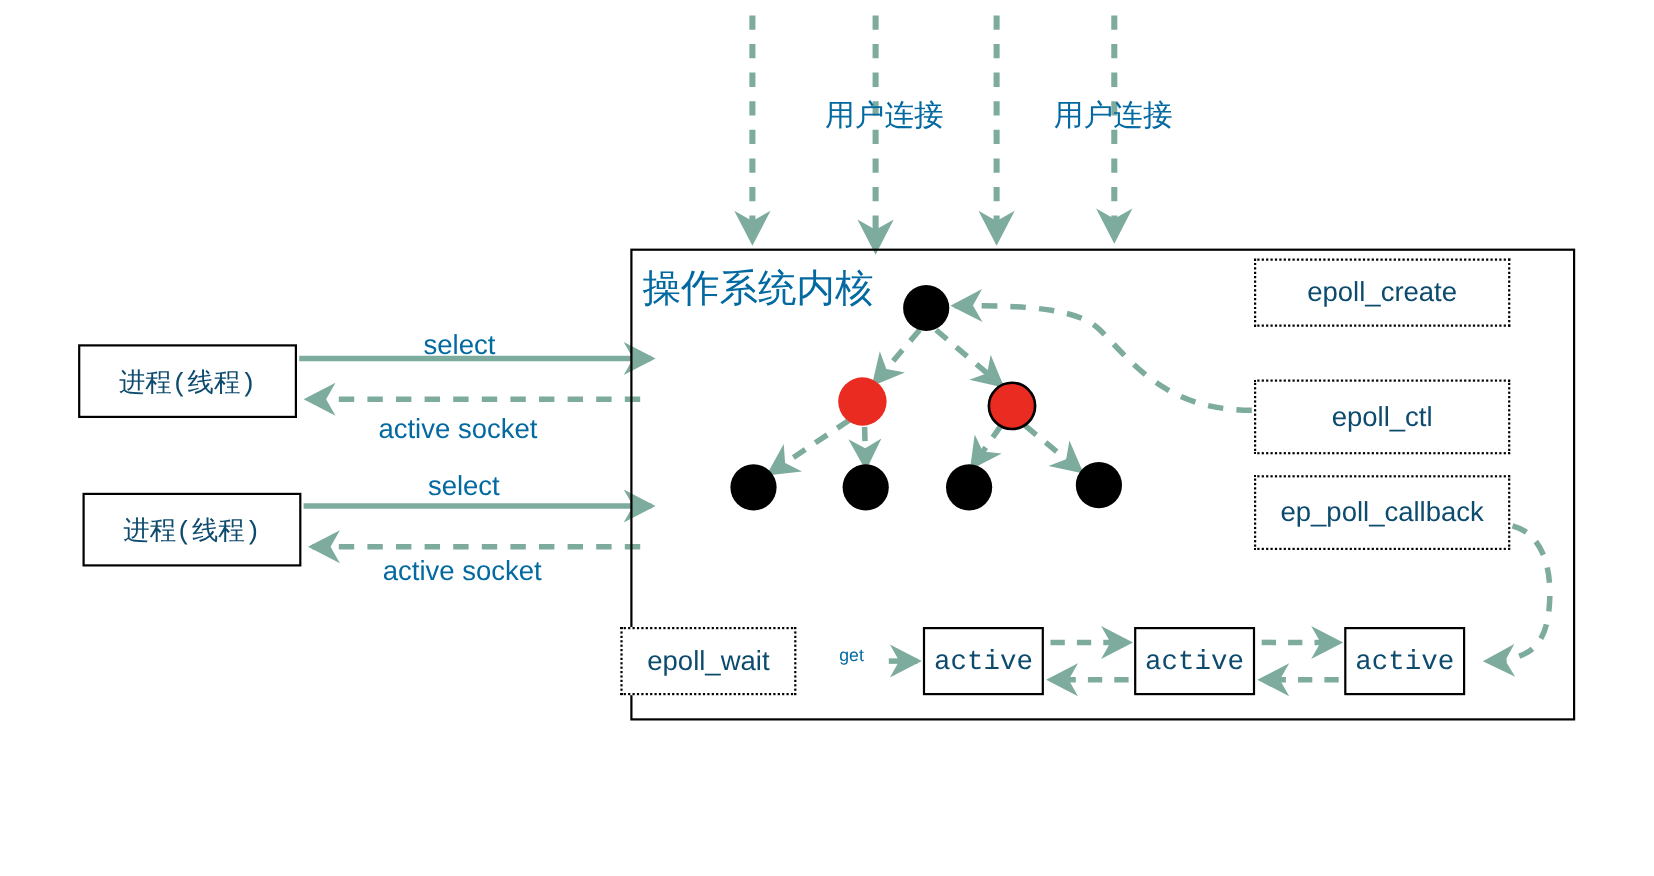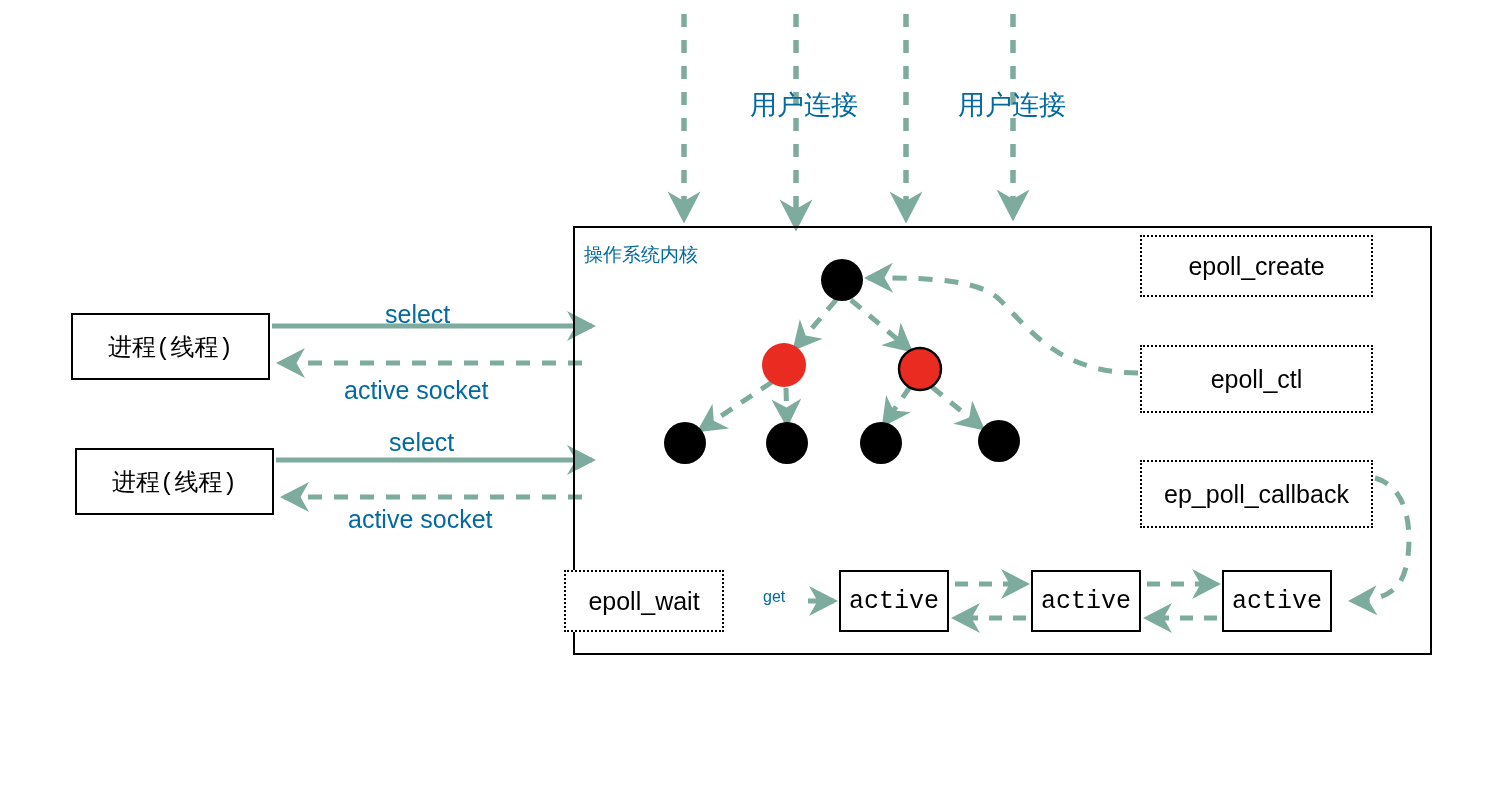--- a/index.html
+++ b/index.html
@@ -26,21 +26,21 @@
     position: absolute;
     color: #0369a1;
     white-space: nowrap;
     line-height: 1;
   }
   .boxlabel {
     position: absolute;
     display: flex;
     align-items: center;
     justify-content: center;
-    color: #000000;
+    color: #0c4a6e;
     white-space: nowrap;
     box-sizing: border-box;
   }
   .solidbox {
     border: 2.2px solid #000000;
     background: #ffffff;
     font-family: Liberation Mono, monospace;
   }
   .dottedbox {
     border: 2.6px dotted #000000;
@@ -109,36 +109,36 @@
       <circle cx="920" cy="369" r="21" fill="#ea2b21" stroke="#000000" stroke-width="2.4"></circle>
       <circle cx="685" cy="443" r="21" fill="#000000"></circle>
       <circle cx="787" cy="443" r="21" fill="#000000"></circle>
       <circle cx="881" cy="443" r="21" fill="#000000"></circle>
       <circle cx="999" cy="441" r="21" fill="#000000"></circle>
     </g>
   </svg>
 
   <div class="kernelbox" style="left:573px; top:226px; width:859px; height:429px;"></div>
 
-  <div class="lbl" style="left:584px; top:245px; font-size:19px;">操作系统内核</div>
+  <div class="lbl" style="left:584px; top:245px; font-size:35px;">操作系统内核</div>
 
   <div class="lbl" style="left:750px; top:92px; font-size:27px;">用户连接</div>
   <div class="lbl" style="left:958px; top:92px; font-size:27px;">用户连接</div>
 
   <div class="boxlabel solidbox" style="left:71px; top:313px; width:199px; height:67px; font-size:24px;">进程(线程)</div>
   <div class="boxlabel solidbox" style="left:75px; top:448px; width:199px; height:67px; font-size:24px;">进程(线程)</div>
 
   <div class="lbl" style="left:385px; top:302px; font-size:25px;">select</div>
   <div class="lbl" style="left:344px; top:378px; font-size:25px;">active socket</div>
   <div class="lbl" style="left:389px; top:430px; font-size:25px;">select</div>
   <div class="lbl" style="left:348px; top:507px; font-size:25px;">active socket</div>
 
   <div class="boxlabel dottedbox" style="left:1140px; top:235px; width:233px; height:62px; font-size:25px;">epoll_create</div>
   <div class="boxlabel dottedbox" style="left:1140px; top:345px; width:233px; height:68px; font-size:25px;text-align:right;">epoll_ctl</div>
-  <div class="boxlabel dottedbox" style="left:1140px; top:460px; width:233px; height:68px; font-size:25px;">ep_poll_callback</div>
+  <div class="boxlabel dottedbox" style="left:1140px; top:432px; width:233px; height:68px; font-size:25px;">ep_poll_callback</div>
 
   <div class="boxlabel dottedbox" style="left:564px; top:570px; width:160px; height:62px; font-size:25px;">epoll_wait</div>
 
   <div class="lbl" style="left:763px; top:589px; font-size:16px;">get</div>
 
   <div class="boxlabel solidbox" style="left:839px; top:570px; width:110px; height:62px; font-size:25px;">active</div>
   <div class="boxlabel solidbox" style="left:1031px; top:570px; width:110px; height:62px; font-size:25px;">active</div>
   <div class="boxlabel solidbox" style="left:1222px; top:570px; width:110px; height:62px; font-size:25px;">active</div>
 
 </div>

